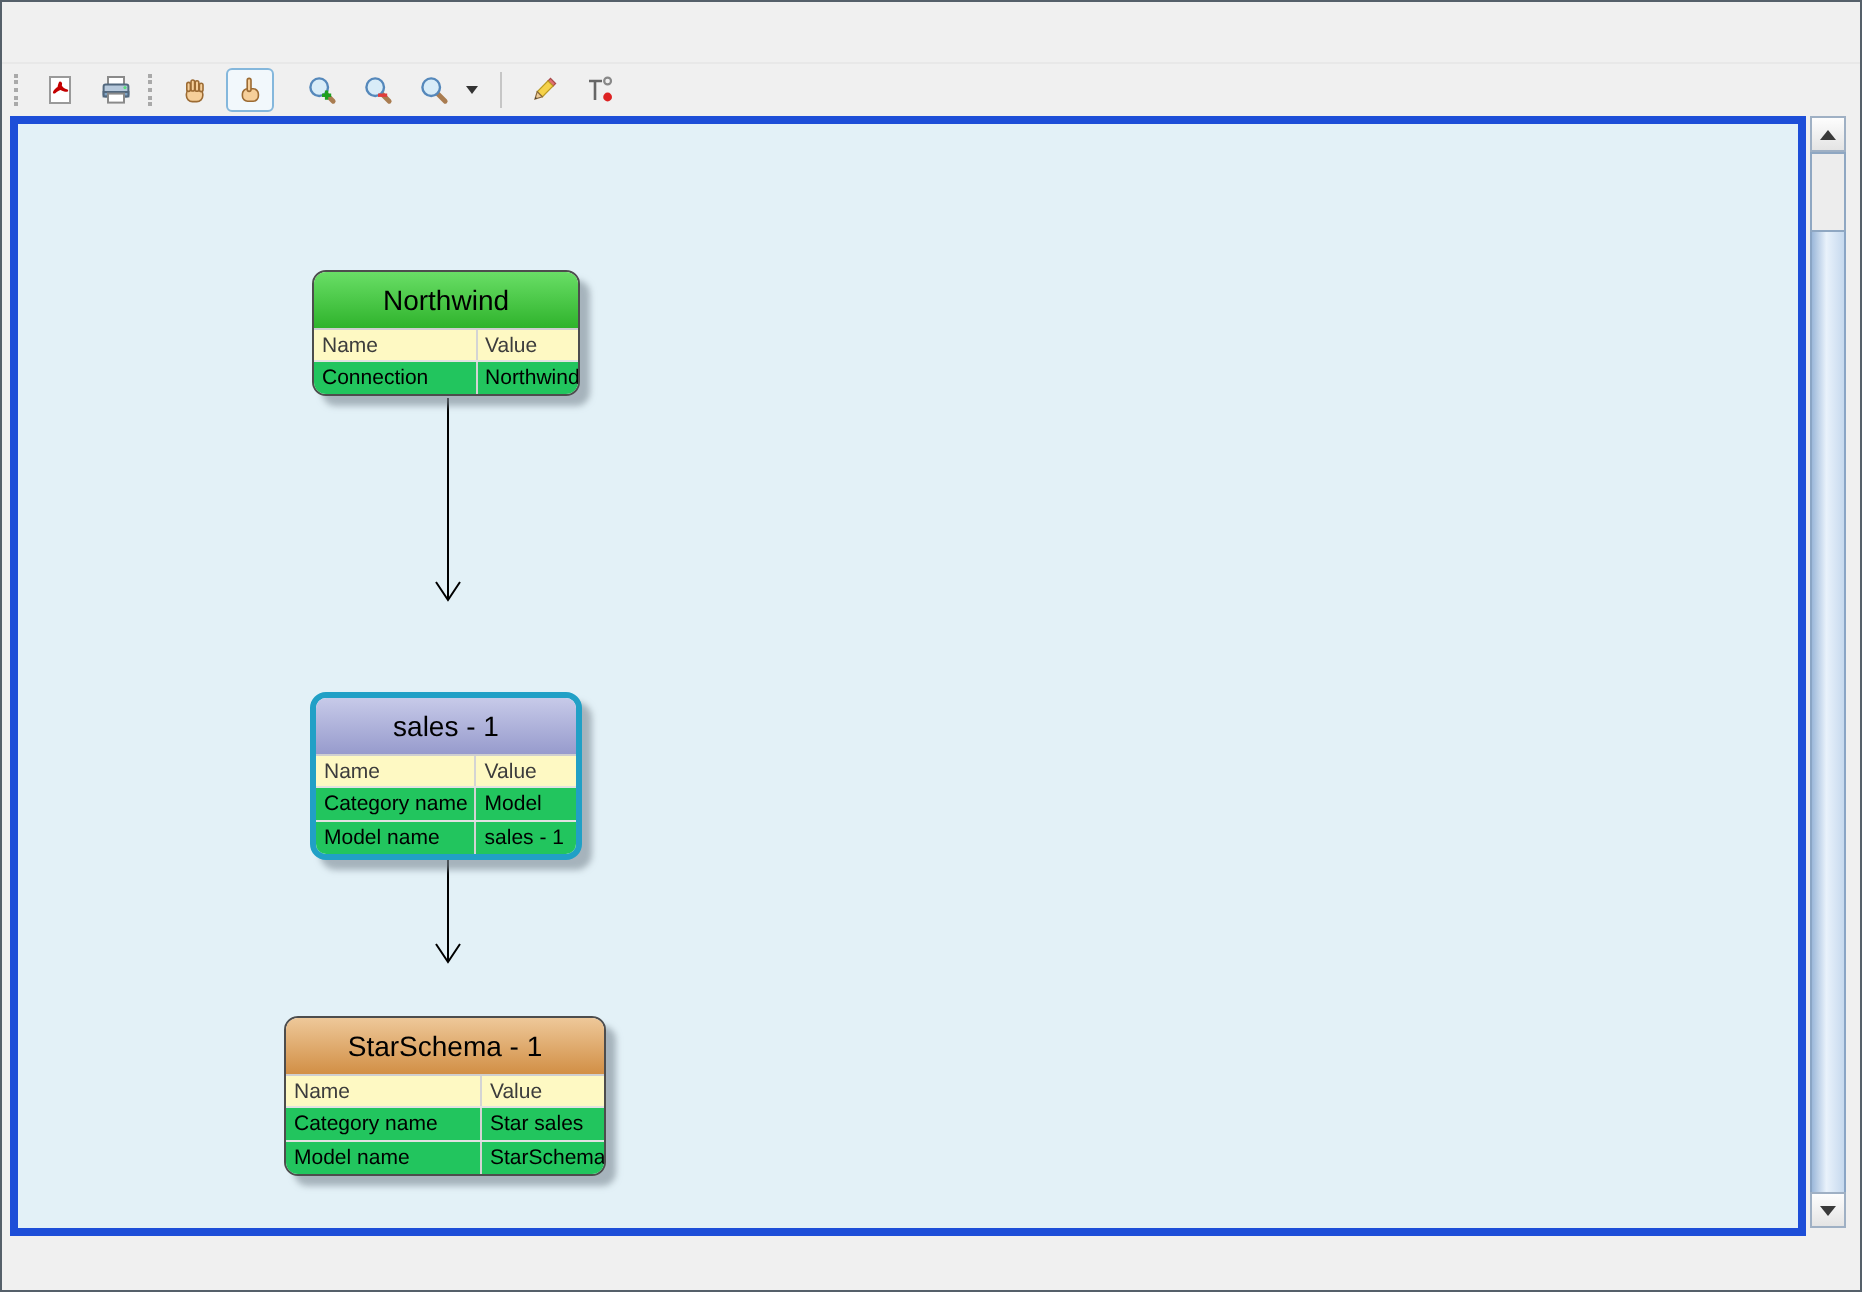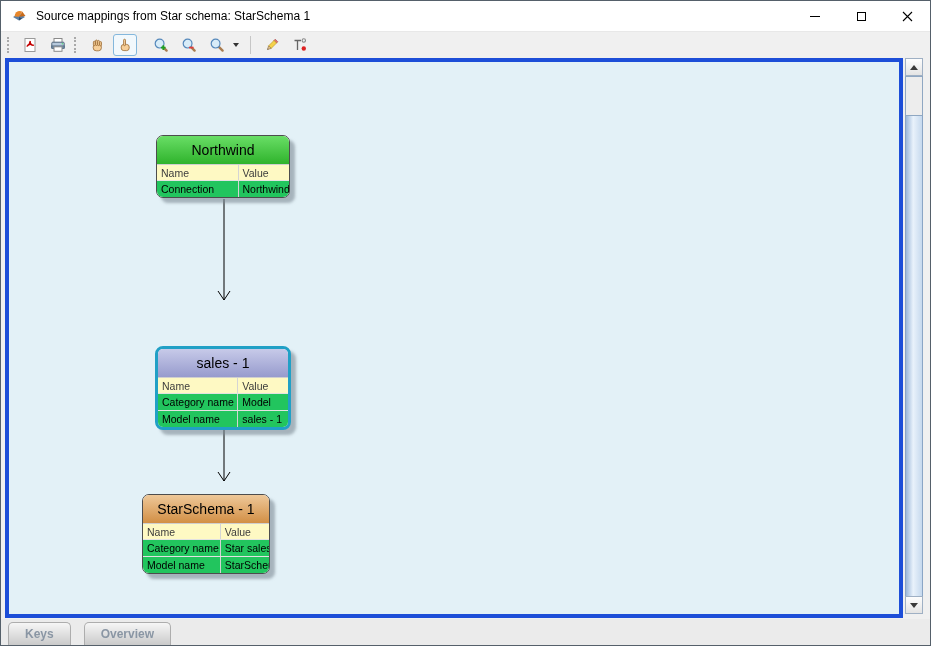--- a/index.html
+++ b/index.html
@@ -81,42 +81,20 @@
     border:1px solid #adadad; border-bottom:none; border-radius:5px 5px 0 0;
     display:flex; align-items:center; justify-content:center;
     font-size:12px; font-weight:bold; color:#8a96a4;
   }
 </style>
 </head>
 <body>
 
 <div class="window">
 
-  <div class="titlebar">
-    <svg class="app-icon" viewBox="0 0 18 18">
-      <path d="M3 10 L9 6.5 L15 10 L9 13.5 Z" fill="#5b7fa6"></path>
-      <path d="M4.5 9.5 C5 4.5 9 3 12.2 4.6 L9 9.8 Z" fill="#e8872b"></path>
-      <path d="M12.2 4.6 L15.5 9 L9.5 9.8 Z" fill="#c96b1a"></path>
-      <path d="M9 13.5 L9 10 L12 11.5 Z" fill="#334f6b"></path>
-    </svg>
-    <span class="title-text">Source mappings from Star schema: StarSchema 1</span>
-    <div class="win-controls">
-      <div class="win-btn">
-          <div class="glyph-min"></div>
-        </div>
-      <div class="win-btn">
-          <div class="glyph-max"></div>
-        </div>
-      <div class="win-btn">
-        <svg width="11" height="11" viewBox="0 0 11 11">
-          <path d="M1 1 L10 10 M10 1 L1 10" stroke="#000" stroke-width="1.1"></path>
-        </svg>
-      </div>
-    </div>
-  </div>
 
   <div class="toolbar">
     <div class="grip"></div>
 
     <div class="tbtn">
       <svg width="16" height="16" viewBox="0 0 16 16">
         <rect x="3" y="1.5" width="10" height="13" fill="#ffffff" stroke="#9a9a9a"></rect>
         <path d="M7.9 3.8 c1 0 1.4 .9 1 1.9 c.6 1 1.5 1.7 2.5 1.9 c1 .2 .9 1.3 -.2 1.3 c-.9 0 -2 -.4 -2.9 -.9 c-.9 .3 -1.8 .8 -2.5 1.5 c-.8 .7 -1.7 .1 -1.2 -.8 c.5 -.9 1.3 -1.7 2.2 -2.2 c.2 -.9 .6 -2.7 1.1 -2.7 z" fill="#c40000"></path>
       </svg>
     </div>
@@ -224,21 +202,21 @@
       <div class="trow">
         <span class="tname">Category name</span>
         <span class="tval">Model</span>
       </div>
       <div class="trow">
         <span class="tname">Model name</span>
         <span class="tval">sales - 1</span>
       </div>
     </div>
 
-    <div class="node" style="left:133px; top:432px; width:128px;">
+    <div class="node" style="left:133px; top:446px; width:161px;">
       <div class="node-title hdr-orange">StarSchema - 1</div>
       <div class="trow thead">
         <span class="tname">Name</span>
         <span class="tval">Value</span>
       </div>
       <div class="trow">
         <span class="tname">Category name</span>
         <span class="tval">Star sales</span>
       </div>
       <div class="trow">
@@ -252,18 +230,14 @@
     <div class="sb-btn">
         <div class="tri-up"></div>
       </div>
     <div class="sb-thumb"></div>
     <div class="sb-track"></div>
     <div class="sb-btn">
         <div class="tri-down"></div>
       </div>
   </div>
 
-  <div class="bottombar">
-    <div class="dock-tab">Keys</div>
-    <div class="dock-tab">Overview</div>
-  </div>
 
 </div>
 
 </body></html>

